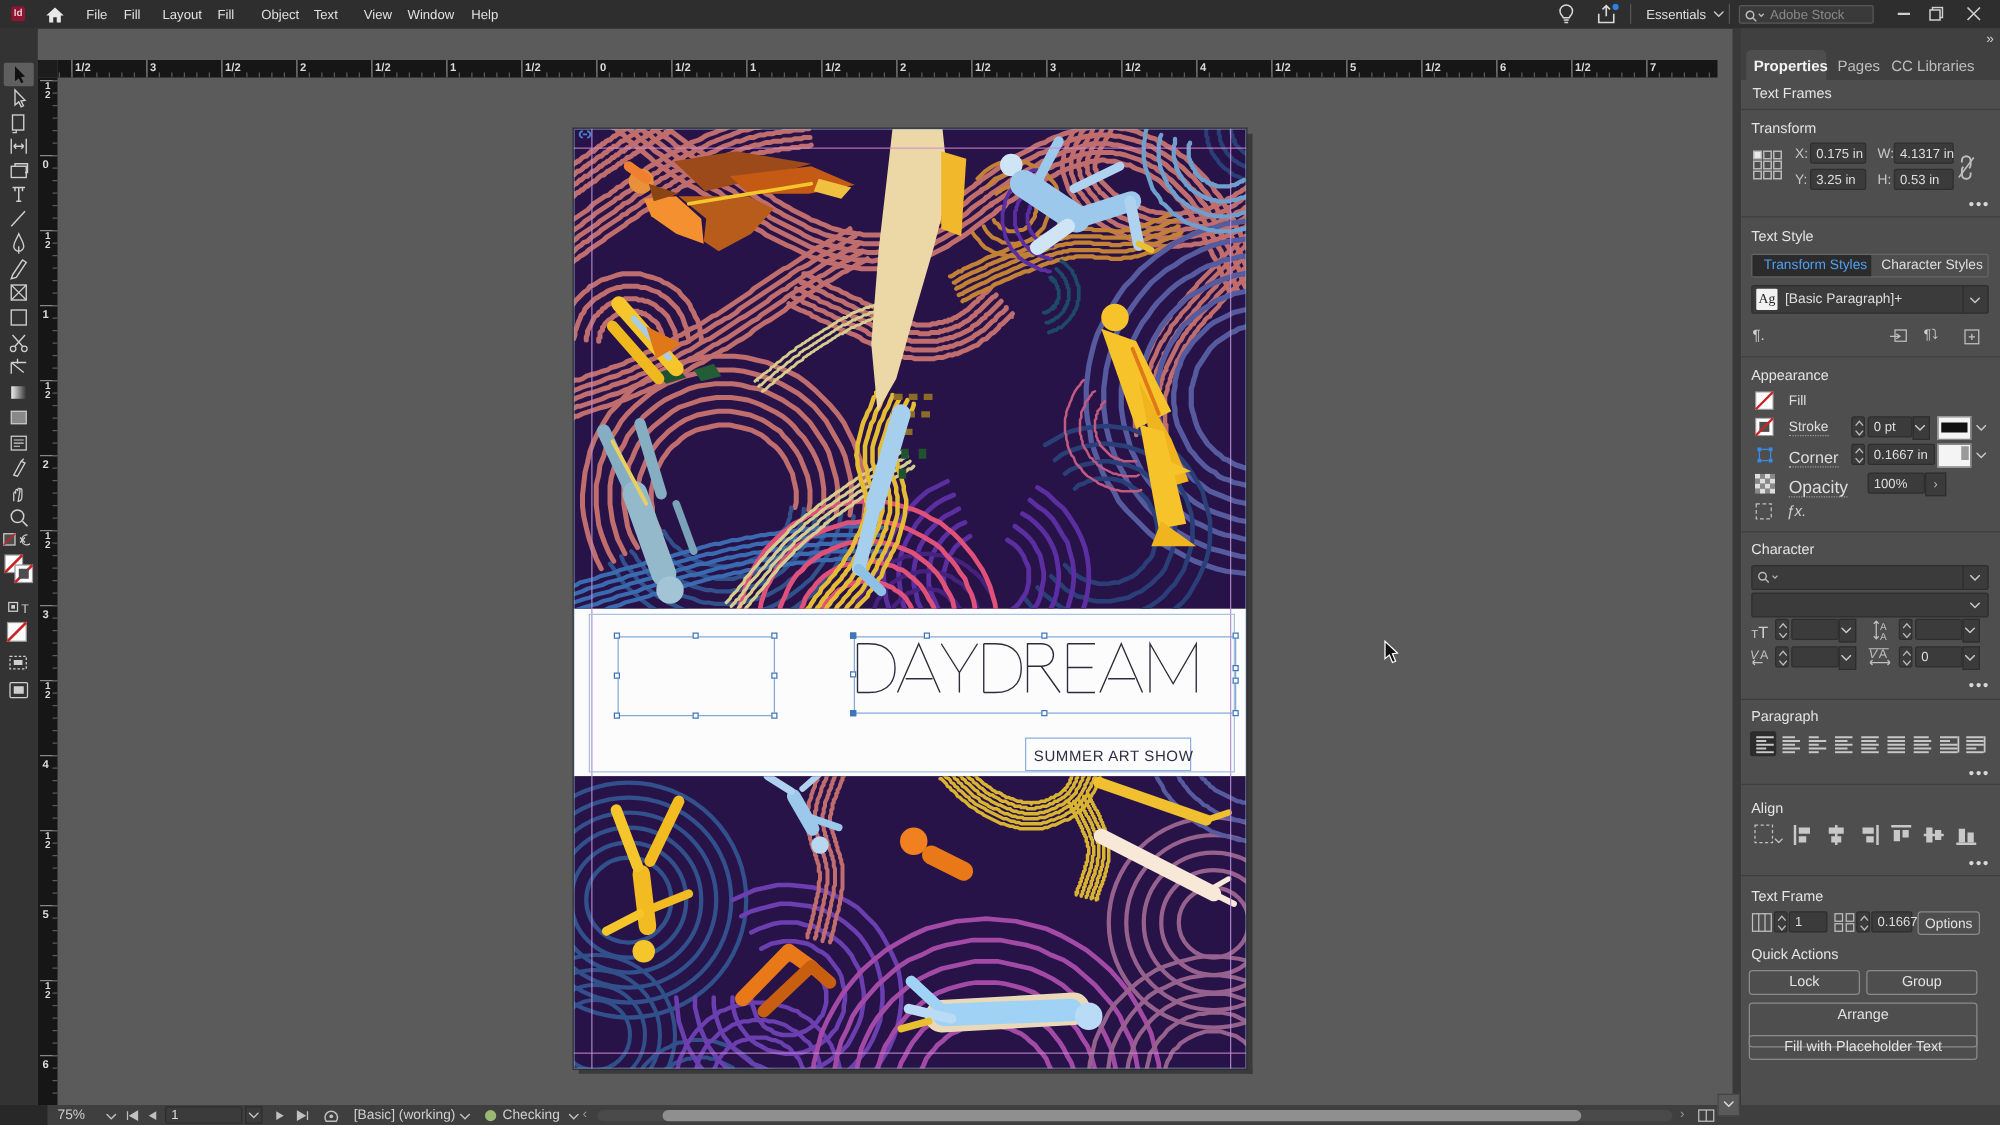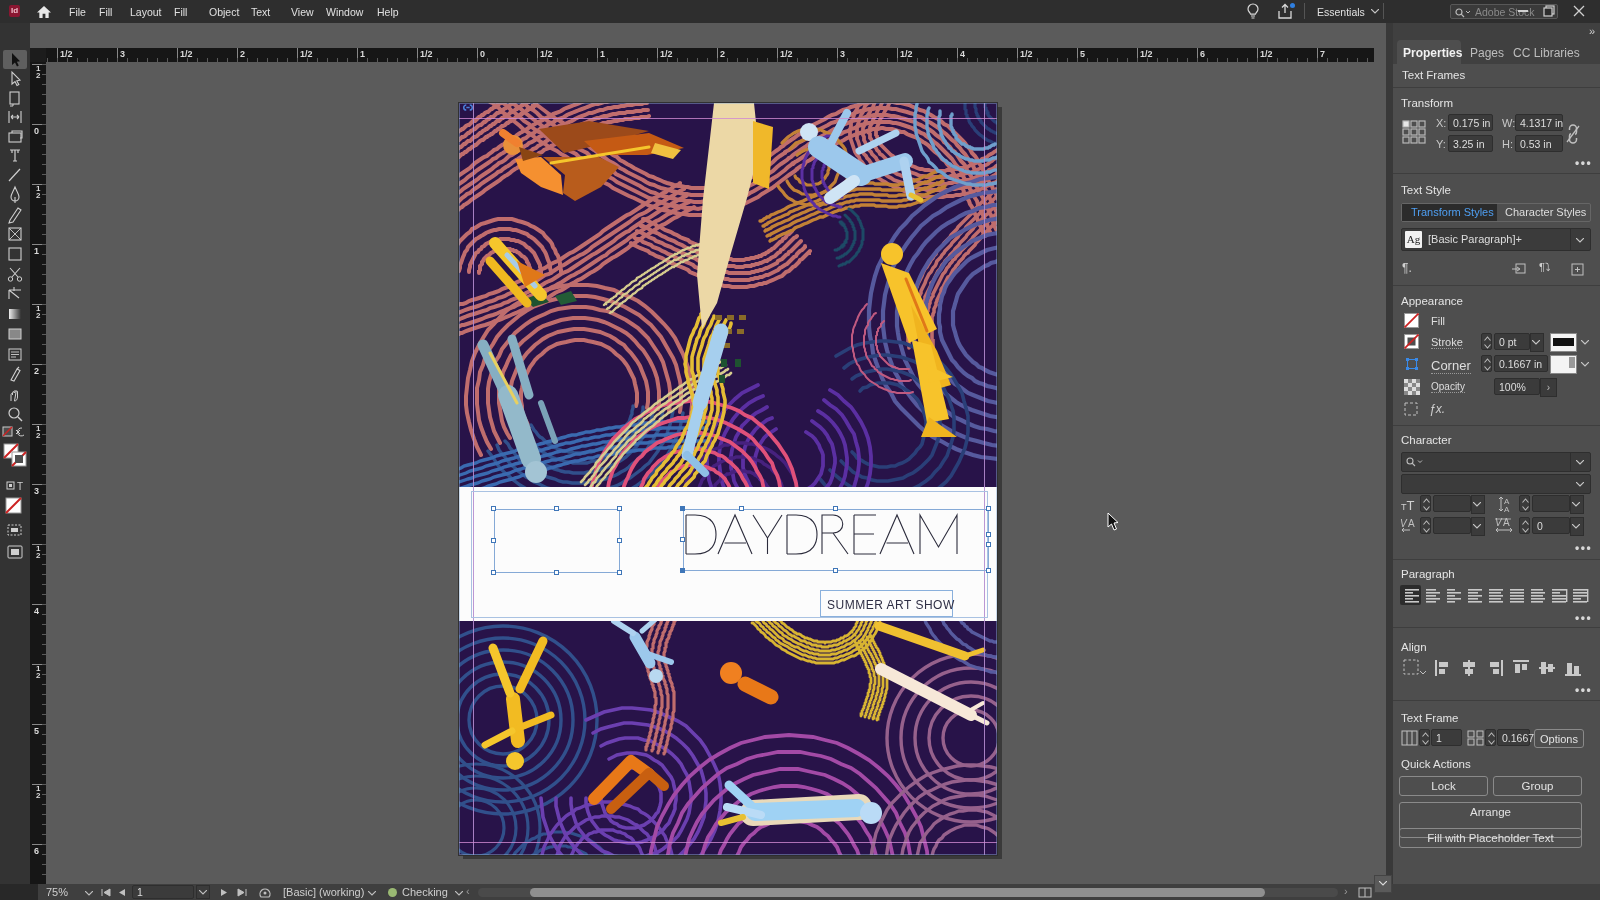--- a/index.html
+++ b/index.html
@@ -387,21 +387,21 @@
   <svg class="abs" style="left:1277px;top:3px" width="18" height="17" viewBox="0 0 18 17">
         <path d="M2 8 v7 h12 v-7 M8 10 V2 M5 4.5 L8 1.5 L11 4.5" fill="none" stroke="#d8d8d8" stroke-width="1.3"></path>
         <circle cx="15.5" cy="2.5" r="2.5" fill="#2f7fe0"></circle>
       </svg>
   <div class="menu" style="left:1317px;font-size:10.5px;top:6px;position:absolute">Essentials</div>
       <div class="abs" style="left:1304px;top:3px;width:1px;height:16px;background:#555"></div>
       <div class="abs" style="left:1383px;top:3px;width:1px;height:16px;background:#555"></div>
   <svg class="abs" style="left:1371px;top:9px" width="8" height="5" viewBox="0 0 8 5">
         <path d="M0 0 L4 4 L8 0" fill="none" stroke="#c8c8c8" stroke-width="1.2"></path>
       </svg>
-  <div class="abs" style="left:1450px;top:4px;width:108px;height:15px;background:#3a3a3a;border:1px solid #585858;border-radius:2px">
+  <div class="abs" style="left:1391px;top:4px;width:108px;height:15px;background:#3a3a3a;border:1px solid #585858;border-radius:2px">
     <svg class="abs" style="left:4px;top:3px" width="16" height="10" viewBox="0 0 16 10">
           <circle cx="4" cy="4" r="3" fill="none" stroke="#bbb" stroke-width="1.2"></circle>
           <path d="M6.2 6.2 L9 9" stroke="#bbb" stroke-width="1.2"></path>
           <path d="M11 3 L13 5 L15 3" fill="none" stroke="#bbb" stroke-width="1"></path>
         </svg>
     <span class="abs" style="left:24px;top:1px;color:#8a8a8a;font-size:10.5px">Adobe Stock</span>
   </div>
   <svg class="abs" style="left:1518px;top:10px" width="10" height="2" viewBox="0 0 10 2">
         <rect width="10" height="2" fill="#d0d0d0"></rect>
       </svg>
@@ -934,21 +934,21 @@
         <rect x="4" y="12" width="4" height="4" fill="#ddd"></rect>
         <rect x="8" y="0" width="4" height="4" fill="#ddd"></rect>
         <rect x="8" y="4" width="4" height="4" fill="#888"></rect>
         <rect x="8" y="8" width="4" height="4" fill="#ddd"></rect>
         <rect x="8" y="12" width="4" height="4" fill="#888"></rect>
         <rect x="12" y="0" width="4" height="4" fill="#888"></rect>
         <rect x="12" y="4" width="4" height="4" fill="#ddd"></rect>
         <rect x="12" y="8" width="4" height="4" fill="#888"></rect>
         <rect x="12" y="12" width="4" height="4" fill="#ddd"></rect>
       </svg>
-      <div class="abs" style="left:38px;top:358px;color:#dedede;font-size:10px;border-bottom:1px dotted #999">Opacity</div>
+      <div class="abs" style="left:38px;top:358px;color:#dedede;font-size:14px;border-bottom:1px dotted #999">Opacity</div>
       <div class="inbox" style="left:101px;top:355px;width:46px;height:17px">100%</div>
       <div class="abs" style="left:147px;top:355px;width:17px;height:19px;background:#3b3b3b;border:1px solid #2e2e2e;color:#bbb;font-size:10px;text-align:center;line-height:17px">›</div>
       <svg class="abs" style="left:11px;top:379px" width="16" height="14" viewBox="0 0 16 14">
         <rect x="1" y="1" width="12" height="12" fill="none" stroke="#c0c0c0" stroke-dasharray="3 2"></rect>
       </svg>
       <div class="abs" style="left:36px;top:379px;color:#d0d0d0;font-size:12px;font-style:italic">ƒx.</div>
       <div class="hrline" style="top:402px"></div>
       <div class="abs" style="left:8px;top:411px;color:#e4e4e4;font-size:11.5px;">Character</div>
       <div class="abs" style="left:8px;top:429px;width:190px;height:20px;background:#3b3b3b;border:1px solid #2e2e2e;border-radius:2px"></div>
       <svg class="abs" style="left:13px;top:434px" width="18" height="10" viewBox="0 0 18 10">

